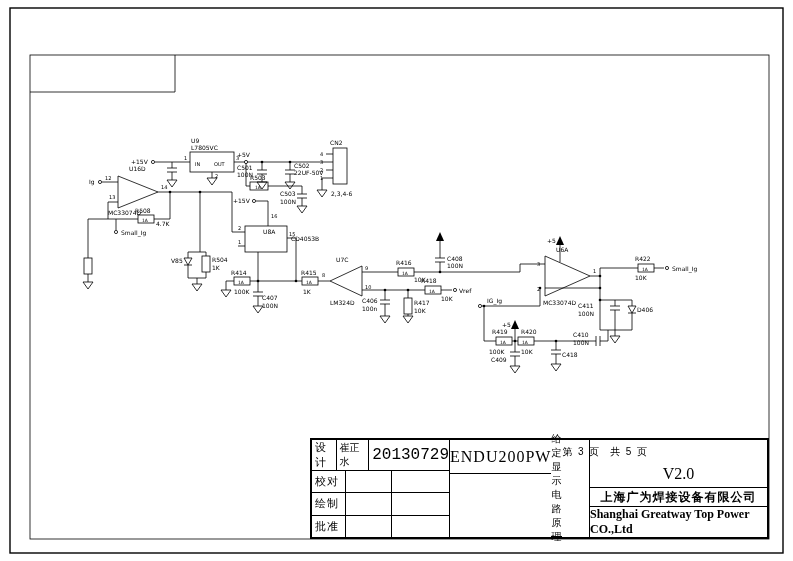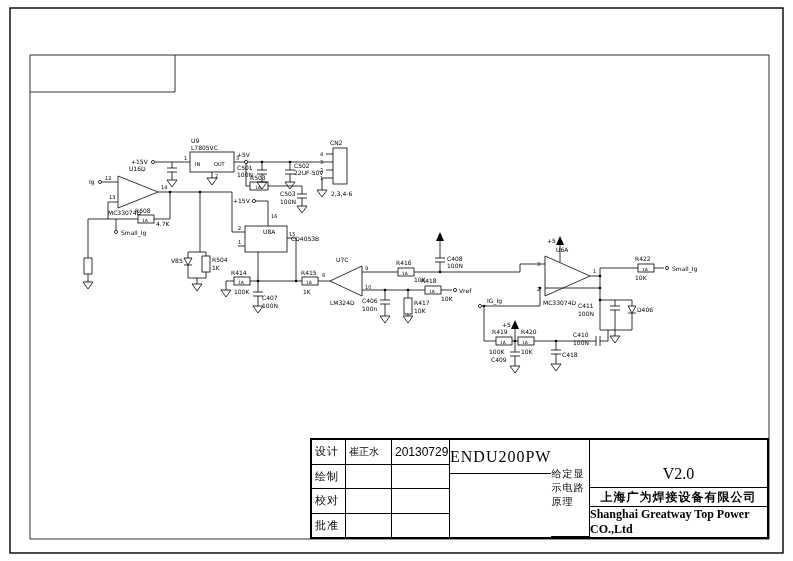--- a/index.html
+++ b/index.html
@@ -13,21 +13,21 @@
   svg text.p{font-size:5px;}
   svg text.pk{font-size:4.5px;}
   
   .tb{position:absolute;left:310px;top:438px;width:459px;height:101px;border:2px solid #000;box-sizing:border-box;display:flex;background:#fff;}
   .tb *{box-sizing:border-box;}
   .tb-left{width:138px;display:flex;flex-direction:column;border-right:1px solid #000;}
   .tb-row{flex:1;display:flex;border-bottom:1px solid #000;}
   .tb-row:last-child{border-bottom:none;}
   .ca{width:34px;border-right:1px solid #000;display:flex;align-items:center;padding-left:3px;font-size:11px;letter-spacing:1px;}
   .cb{width:46px;border-right:1px solid #000;display:flex;align-items:center;padding-left:3px;font-size:10px;}
-  .cc{flex:1;display:flex;align-items:center;padding-left:3px;font-size:12px;}
+  .cc{flex:1;display:flex;align-items:center;padding-left:3px;font-size:16px;font-family:Liberation Mono, monospace;}
   .tb-mid{width:140px;border-right:1px solid #000;display:flex;flex-direction:row;}
   .tb-product{height:34px;border-bottom:1px solid #000;display:flex;align-items:center;justify-content:center;font-family:"Liberation Serif",serif;font-size:16px;letter-spacing:1px;}
   .tb-sub{flex:1;border-bottom:1px solid #000;display:flex;align-items:center;justify-content:center;font-size:10px;letter-spacing:1px;}
   .tb-pages{height:24px;display:flex;align-items:center;justify-content:center;font-size:10px;white-space:pre;}
   .tb-right{flex:1;display:flex;flex-direction:column;margin-top:20px;}
   .tb-ver{height:40px;border-bottom:1px solid #000;display:flex;align-items:center;justify-content:center;font-family:"Liberation Serif",serif;font-size:16px;}
   .tb-cn{height:27px;border-bottom:1px solid #000;display:flex;align-items:center;justify-content:center;font-size:12px;font-weight:bold;letter-spacing:1px;}
   .tb-en{flex:1;display:flex;align-items:center;justify-content:center;font-size:12px;font-weight:bold;font-family:"Liberation Serif",serif;}
 </style>
 </head>
@@ -232,38 +232,39 @@
 </svg>
 
 <div class="tb">
   <div class="tb-left">
     <div class="tb-row">
       <div class="ca">设计</div>
       <div class="cb">崔正水</div>
       <div class="cc">20130729</div>
     </div>
     <div class="tb-row">
-      <div class="ca">绘制</div>
+      <div class="ca">校对</div>
       <div class="cb"></div>
       <div class="cc"></div>
     </div>
     <div class="tb-row">
-      <div class="ca">校对</div>
+      <div class="ca">绘制</div>
       <div class="cb"></div>
       <div class="cc"></div>
     </div>
     <div class="tb-row">
       <div class="ca">批准</div>
       <div class="cb"></div>
       <div class="cc"></div>
     </div>
   </div>
   <div class="tb-mid">
     <div class="tb-product">ENDU200PW</div>
     <div class="tb-sub">给定显示电路原理</div>
+    <div class="tb-pages">第  3  页    共  5  页</div>
   </div>
   <div class="tb-right">
     <div class="tb-ver">V2.0</div>
     <div class="tb-cn">上海广为焊接设备有限公司</div>
     <div class="tb-en">Shanghai Greatway Top Power CO.,Ltd</div>
   </div>
 </div>
 
 </div>
 

